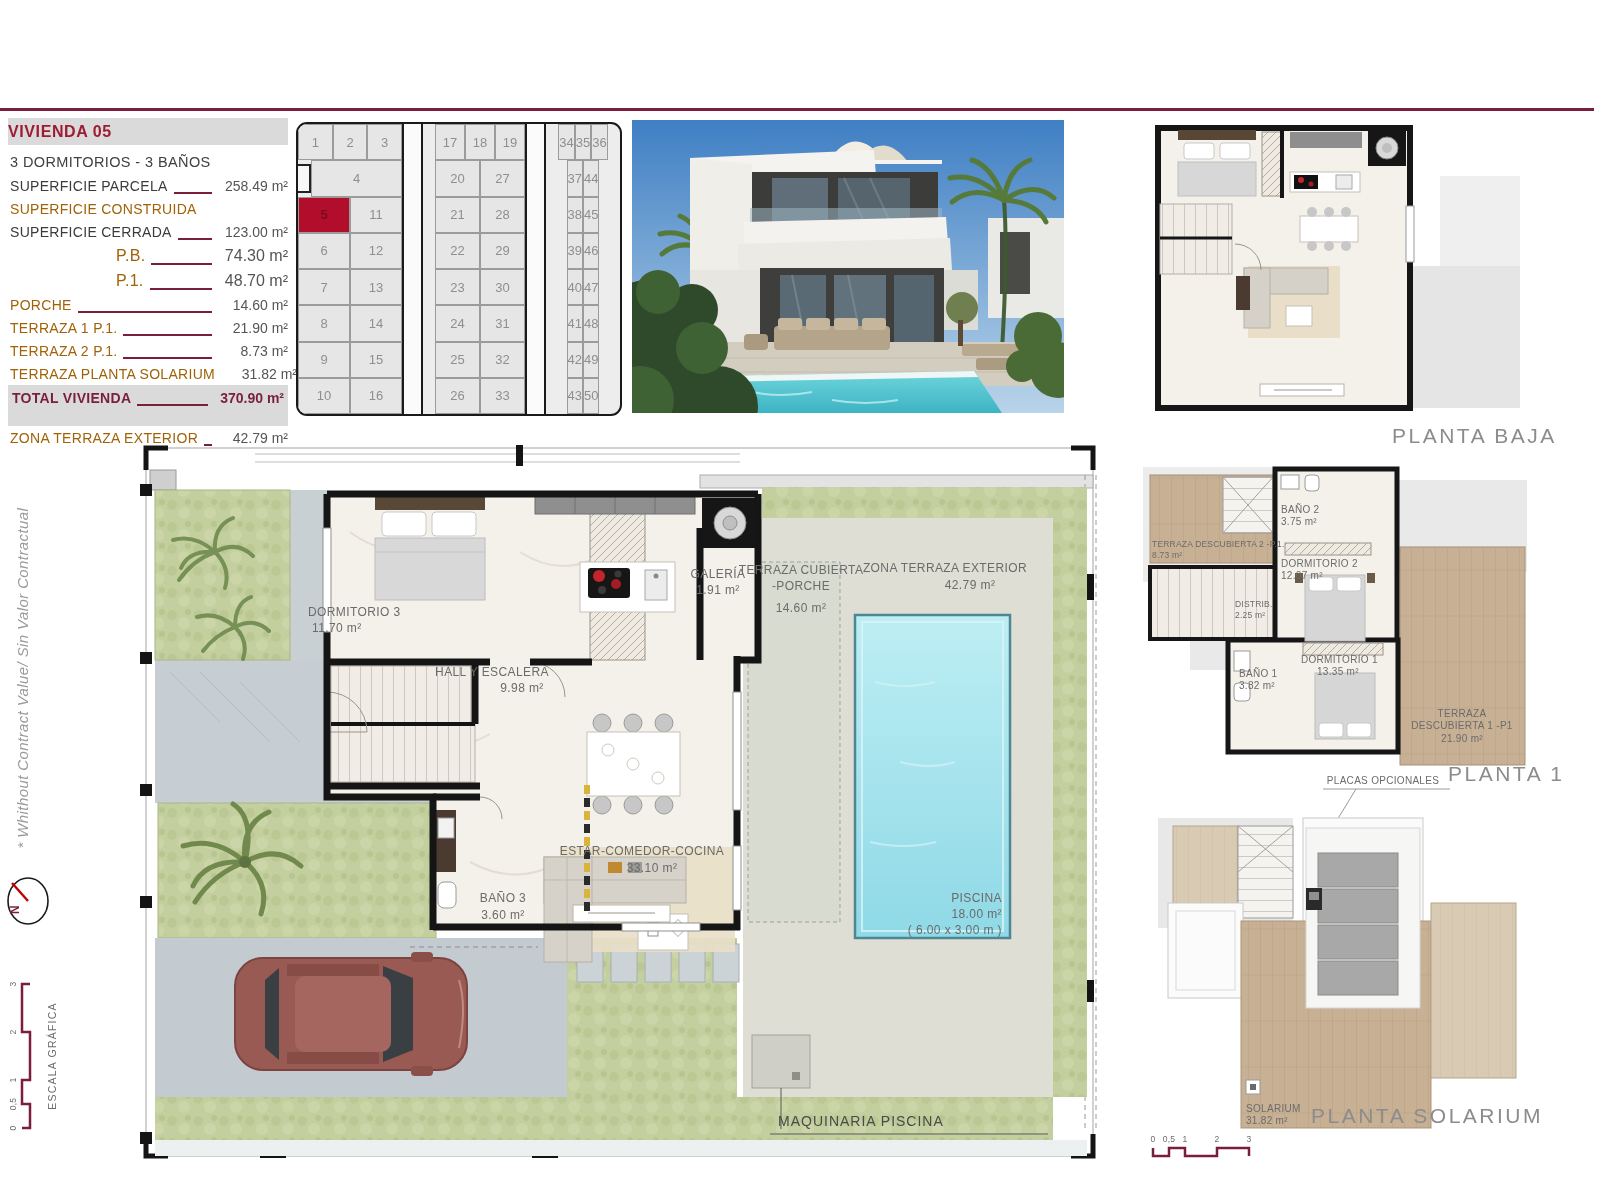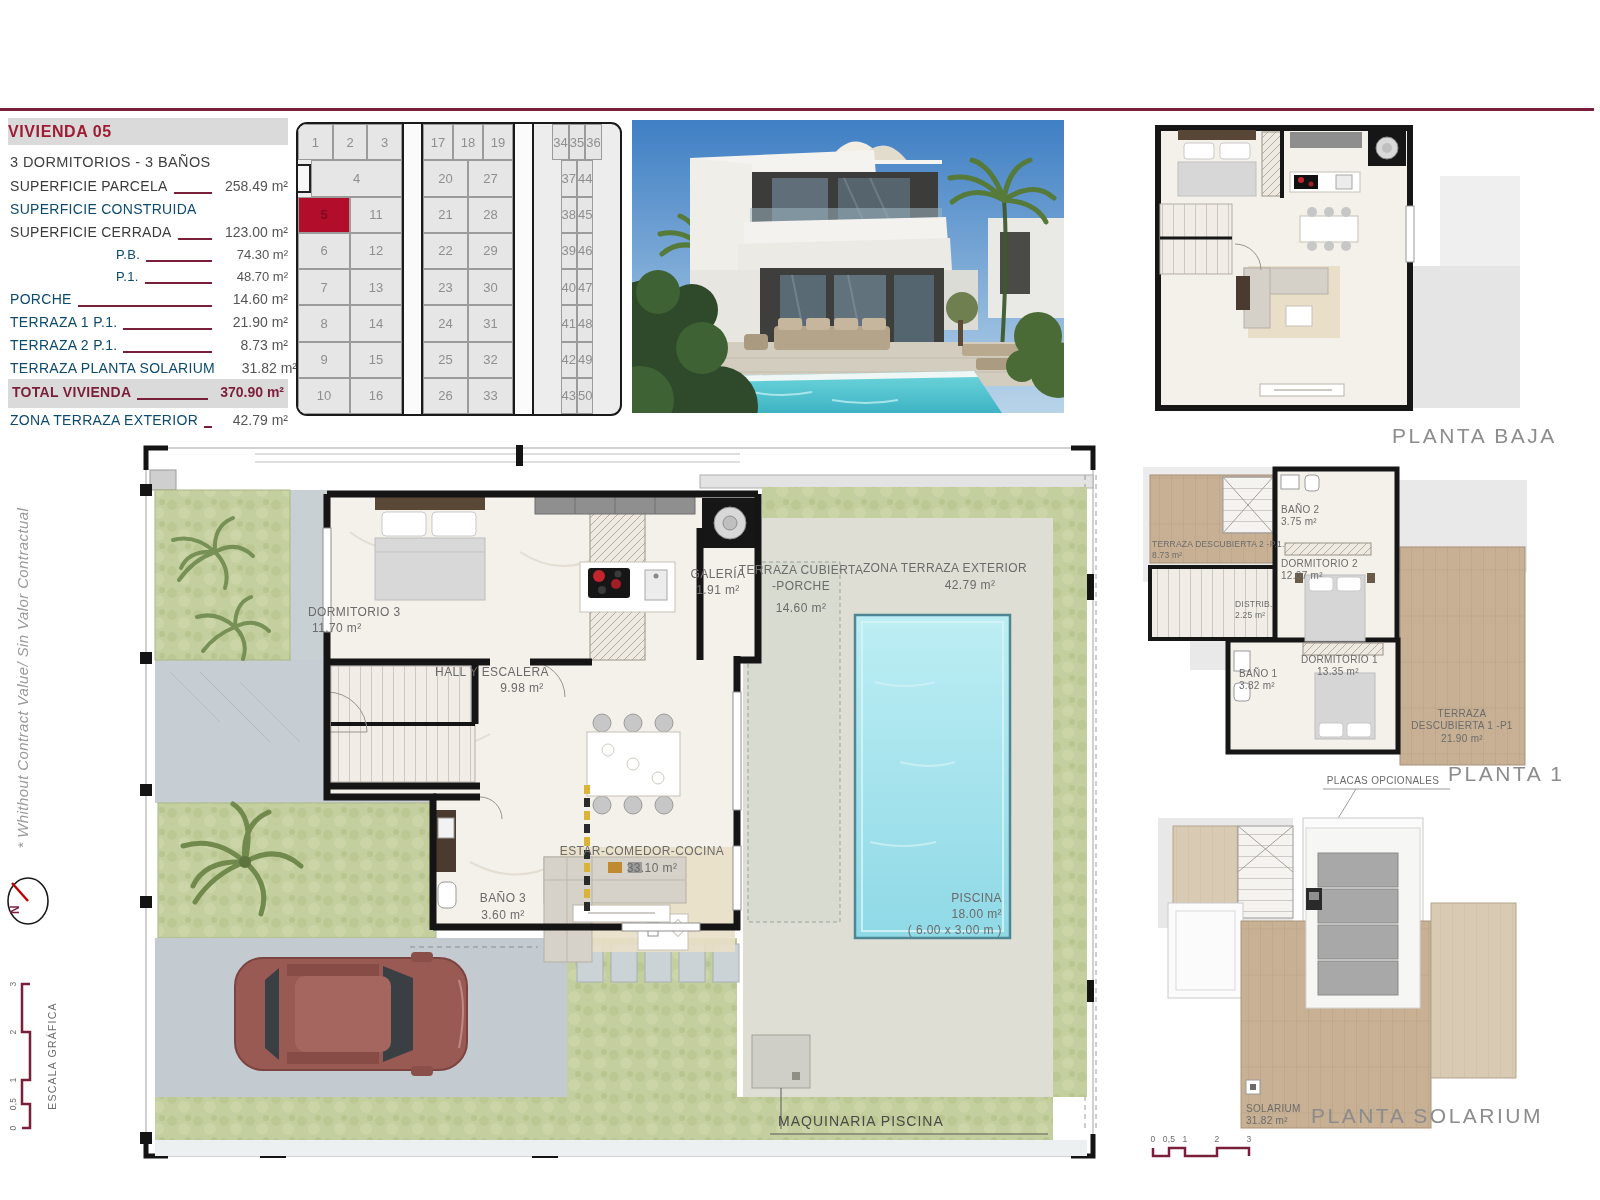--- a/index.html
+++ b/index.html
@@ -9,35 +9,35 @@
 
   
   .top-rule{left:0;top:108px;width:1594px;height:3px;background:#7a1f3a;}
 
   
   .info-panel{left:8px;top:118px;width:280px;font-size:14px;color:#555;}
   .info-header{background:#dadada;color:#9d1b33;font-weight:bold;font-size:16px;
                letter-spacing:.6px;padding:5px 8px 4px 0;}
   .info-sub{color:#404040;font-size:14.5px;letter-spacing:.4px;margin:9px 0 4px 2px;}
   .irow{display:flex;align-items:flex-end;padding:4px 0 3px 2px;}
-  .irow .lbl{white-space:nowrap;color:#0c4a6e;letter-spacing:.3px;}
+  .irow .lbl{white-space:nowrap;color:#a16207;letter-spacing:.3px;}
   .irow .leader{flex:1;height:8px;border-bottom:2px solid #7a1f3a;margin:0 6px;}
   .irow .val{min-width:70px;text-align:right;color:#555;white-space:nowrap;}
   .irow.bold .lbl{font-weight:normal;color:#3b3b3b;}
-  .irow.indent{padding-left:108px;font-size:13px;}
+  .irow.indent{padding-left:108px;font-size:16px;}
   .irow.indent .leader{border-bottom-width:2px;}
-  .irow.total{background:#dadada;padding:5px 4px 8px 4px;justify-content:space-between;}
+  .irow.total{background:#dadada;padding:5px 4px 20px 4px;justify-content:space-between;}
   .irow.total .lbl,.irow.total .val{font-weight:bold;color:#7a1f3a;}
   .irow.total .leader{border-bottom-color:#7a1f3a;}
 
   
   .site-grid{left:296px;top:122px;width:322px;height:290px;background:#ededed;
              border:2px solid #1a1a1a;border-radius:11px;display:flex;overflow:hidden;}
   .sg-block{display:flex;flex-direction:column;}
-  .sg-b1{width:104px;} .sg-b2{width:90px;} .sg-b3{flex:1;align-items:center;}
+  .sg-b1{width:104px;} .sg-b2{width:90px;padding-left:12px;} .sg-b3{flex:1;align-items:center;}
   .sg-road{width:17px;background:#fbfbfb;border-left:2px solid #1a1a1a;border-right:2px solid #1a1a1a;}
   .sg-row{flex:1;display:flex;}
   .plot{flex:1;display:flex;align-items:center;justify-content:center;
         background:#e6e6e6;border:1px solid #9b9b9b;color:#8f8f8f;font-size:13px;}
   .plot.hl{background:#b30d2c;color:#7d0a1f;font-weight:bold;}
   .stub{width:13px;background:#f7f7f7;border:2px solid #222;margin:4px 0 4px -4px;}
 
   
   .plan-name{color:#8c8c8c;font-size:21px;letter-spacing:2.5px;white-space:nowrap;}
 

